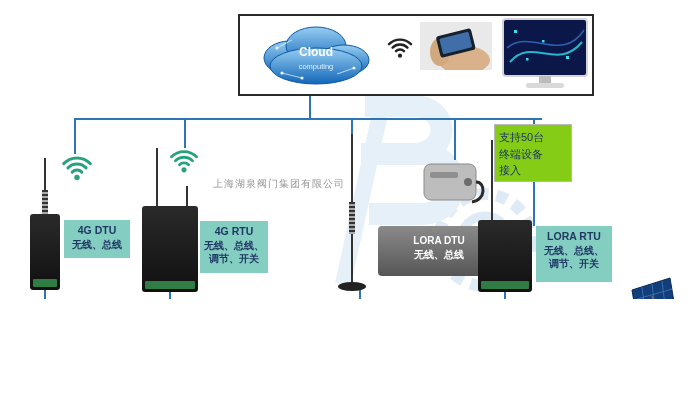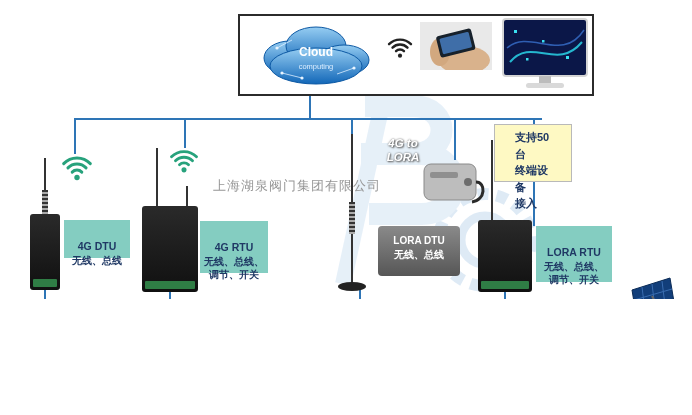--- a/index.html
+++ b/index.html
@@ -22,32 +22,32 @@
   .ant-base{position:absolute;background:#222;border-radius:50%;z-index:2;}
   
   .dev-black{position:absolute;background:linear-gradient(#2a2a2a,#101010);
     border-radius:3px;z-index:2;}
   .dev-grey{position:absolute;background:linear-gradient(#8a8a8a,#565656);
     border-radius:4px;z-index:2;}
   .terminal{position:absolute;left:3px;right:3px;bottom:3px;height:8px;
     background:#2f7d45;border-radius:1px;}
   
   .tag{position:absolute;background:#84cdc1;color:#1f3864;font-weight:bold;
-    font-size:10px;line-height:1.3;text-align:center;padding-top:20px;
+    font-size:10px;line-height:1.3;text-align:center;padding-top:4px;
     box-sizing:border-box;z-index:3;}
   .tag .t{font-size:10.5px;}
-  .support{position:absolute;background:#fef9c3;border:1px solid #b9b9b9;
-    color:#1f3864;font-weight:bold;font-size:11px;line-height:1.5;
-    padding:4px 20px;box-sizing:border-box;z-index:3;}
+  .support{position:absolute;background:#84cc16;border:1px solid #b9b9b9;
+    color:#1f3864;font-weight:normal;font-size:11px;line-height:1.5;
+    padding:4px 4px;box-sizing:border-box;z-index:3;}
   .gw-label{position:absolute;color:#fff;font-weight:bold;font-style:italic;
     font-size:11.5px;line-height:1.25;text-align:center;z-index:4;
     text-shadow:0 0 2px #6a6a6a,1px 1px 2px #555;}
   .dev-text{position:absolute;inset:0;color:#fff;font-weight:bold;font-size:10px;
     line-height:1.35;text-align:center;padding-top:8px;}
-  .company{position:absolute;left:213px;top:177px;color:#969696;font-size:13px;
+  .company{position:absolute;left:213px;top:177px;color:#969696;font-size:10px;
     letter-spacing:1px;z-index:4;}
   .wm{position:absolute;z-index:0;opacity:.55;}
   svg{display:block;}
   .prod{position:absolute;z-index:2;}
 </style>
 </head>
 <body>
 
 <div id="stage">
 
@@ -181,32 +181,28 @@
     <div class="t">4G RTU</div>
     <div>无线、总线、</div>
     <div>调节、开关</div>
   </div>
 
   <div class="antenna" style="left:351px;top:134px;height:102px;"></div>
   <div class="coil" style="left:349px;top:202px;height:32px;"></div>
   <div class="vline" style="left:351px;top:236px;height:50px;background:#333;"></div>
   <div class="ant-base" style="left:338px;top:282px;width:28px;height:9px;"></div>
 
-  <div class="gw-label" style="left:378px;top:136px;width:50px;">
-    <div>4G to</div>
-    <div>LORA</div>
-  </div>
   <svg class="abs" style="left:422px;top:156px;z-index:2;" width="66" height="50" viewBox="0 0 66 50">
     <rect x="2" y="8" width="52" height="36" rx="7" fill="#bdbdbd" stroke="#8a8a8a"></rect>
     <rect x="8" y="16" width="28" height="6" rx="2" fill="#8f8f8f"></rect>
     <circle cx="46" cy="26" r="4" fill="#6d6d6d"></circle>
     <path d="M54 26 C 64 26, 64 44, 50 46" stroke="#2a2a2a" stroke-width="3" fill="none"></path>
   </svg>
 
-  <div class="dev-grey" style="left:378px;top:226px;width:82px;height:50px;">
+  <div class="dev-grey" style="left:378px;top:226px;width:82px;height:50px;padding-left:40px;">
     <div class="dev-text">
       <div>LORA DTU</div>
       <div>无线、总线</div>
     </div>
   </div>
 
   <div class="antenna" style="left:491px;top:140px;height:80px;"></div>
   <div class="dev-black" style="left:478px;top:220px;width:54px;height:72px;">
     <div class="terminal"></div>
   </div>

